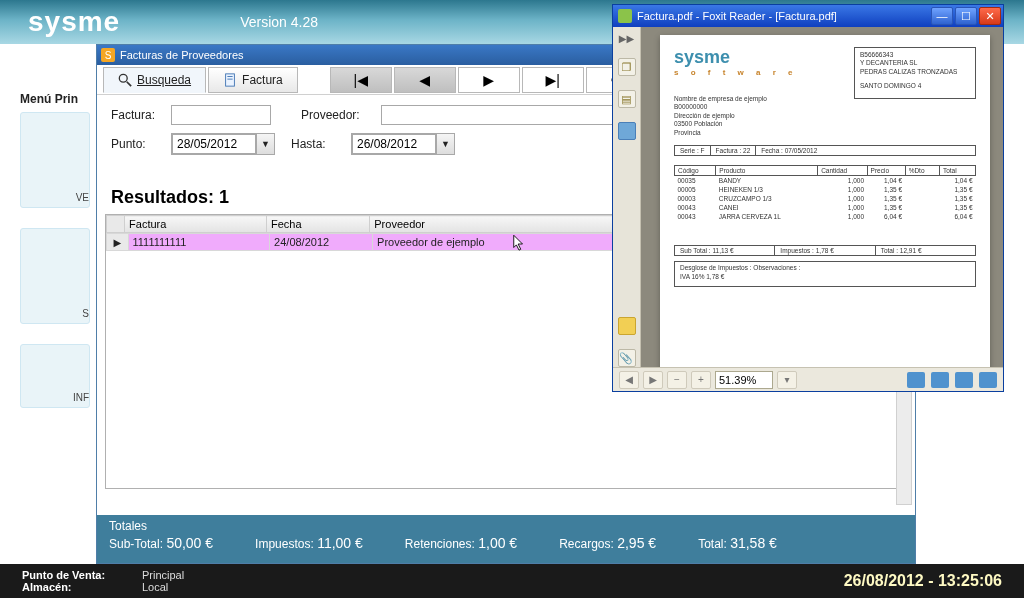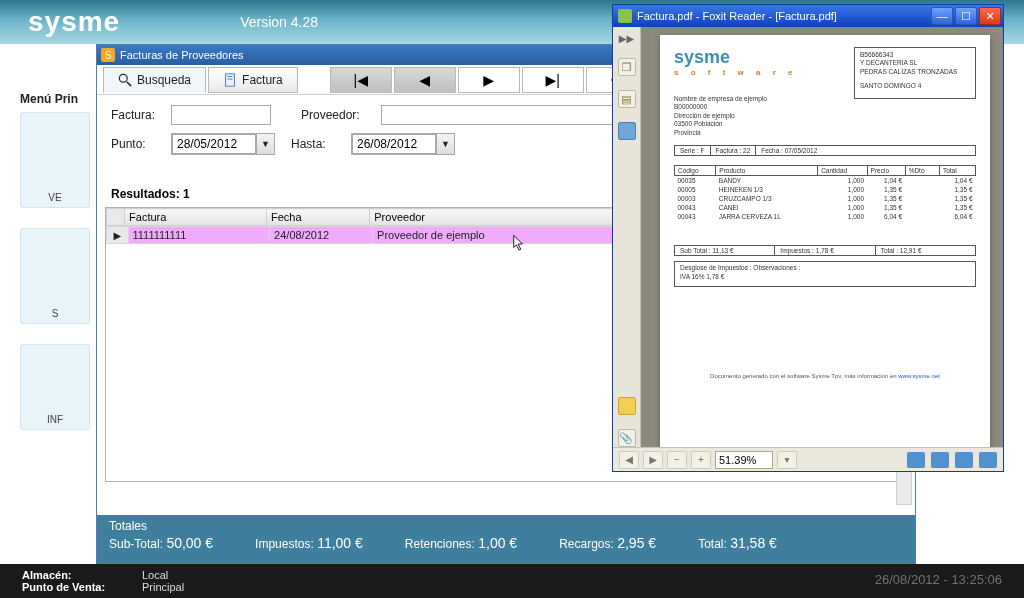--- a/index.html
+++ b/index.html
@@ -17,22 +17,22 @@
   
   .menu-label {
     position: absolute; left: 20px; top: 92px; font-size: 12px; font-weight: 700; color: #222;
   }
   .side-tile {
     position: absolute; left: 20px; width: 70px; height: 96px;
     border: 1px solid #cfe7f2; background: #e9f4f8; border-radius: 3px;
   }
   .side-tile.t1 { top: 112px; }
   .side-tile.t2 { top: 228px; }
-  .side-tile.t3 { top: 344px; height: 86px; }
-  .side-tile .cap { position: absolute; bottom: 4px; left: 0; right: 0; text-align: center; font-size: 10px; color: #444; }
+  .side-tile.t3 { top: 344px; height: 64px; }
+  .side-tile .cap { position: absolute; bottom: 4px; left: 0; right: 0; text-align: right; font-size: 10px; color: #444; }
 
   
   .win-fact {
     position: absolute; left: 96px; top: 44px; width: 820px; height: 520px;
     background: #fff; border: 1px solid #4f7ea8;
   }
   .win-fact .titlebar {
     height: 20px; background: linear-gradient(#3a78c6, #2a5ea0);
     color: #fff; font-size: 11px; display: flex; align-items: center; padding-left: 4px;
   }
@@ -43,21 +43,21 @@
   .win-fact .tabstrip {
     height: 30px; background: #fff; border-bottom: 1px solid #d0d0d0;
     display: flex; align-items: center; padding: 0 6px;
   }
   .tab {
     display: flex; align-items: center; gap: 5px;
     height: 26px; padding: 0 14px; font-size: 12px; color: #222;
     border: 1px solid #b8b8b8; background: linear-gradient(#fff, #e8e8e8);
     margin-right: 2px; cursor: pointer;
   }
-  .tab.active { background: #f1f6fb; border-bottom: 1px solid #f1f6fb; font-weight: 400; }
+  .tab.active { background: #f1f6fb; border-bottom: 1px solid #f1f6fb; font-weight: 400; text-decoration: underline; }
   .tab .ticon { width: 14px; height: 14px; }
   .navbtns { display: flex; margin-left: 30px; }
   .navbtn {
     width: 62px; height: 26px; border: 1px solid #b8b8b8;
     background: #fff; display: flex; align-items: center; justify-content: center;
     font-size: 14px; cursor: pointer;
   }
   .navbtn + .navbtn { margin-left: 2px; }
   .navbtn.dark { background: linear-gradient(#d8d8d8, #bfbfbf); }
 
@@ -69,21 +69,21 @@
   }
   .dateselect {
     display: inline-flex; align-items: center; border: 1px solid #a8a8a8; height: 22px; background: #fff;
   }
   .dateselect input { border: none; width: 84px; height: 18px; font-size: 12px; padding-left: 4px; }
   .dateselect .dd {
     width: 18px; height: 20px; background: linear-gradient(#f5f5f5, #ddd);
     border-left: 1px solid #a8a8a8; display: flex; align-items: center; justify-content: center; font-size: 9px;
   }
 
-  .results-label { font-size: 12px; font-weight: 700; padding: 14px 14px 6px; }
+  .results-label { font-size: 18px; font-weight: 700; padding: 14px 14px 6px; }
 
   .grid { margin: 0 8px; border: 1px solid #b0b0b0; }
   .grid table { width: 100%; border-collapse: collapse; font-size: 11px; }
   .grid th {
     background: linear-gradient(#f7f7f7, #e3e3e3); border: 1px solid #cfcfcf;
     padding: 2px 4px; text-align: left; font-weight: 400;
   }
   .grid td {
     border: 1px solid #d8d8d8; padding: 2px 4px; background: #f0abfc; color: #222;
   }
@@ -102,21 +102,21 @@
   .totals {
     position: absolute; left: 0; right: 0; bottom: 0; height: 48px;
     background: #3f7e9c; color: #fff; padding: 4px 12px; font-size: 12px;
   }
   .totals .ttl { font-size: 12px; margin-bottom: 2px; }
   .totals .line { display: flex; gap: 42px; font-size: 12px; }
   .totals .line span.v { font-size: 14px; }
 
   
   .win-foxit {
-    position: absolute; left: 612px; top: 4px; width: 392px; height: 468px;
+    position: absolute; left: 612px; top: 4px; width: 392px; height: 388px;
     border: 1px solid #0a3f9f;
     background: #d6d3c6;
     display: flex; flex-direction: column;
   }
   .win-foxit .titlebar {
     height: 22px; background: linear-gradient(#3a78e6, #0f3fbf);
     color: #fff; font-size: 11px; display: flex; align-items: center; padding: 0 2px 0 5px;
   }
   .win-foxit .titlebar .icon {
     width: 14px; height: 14px; background: #8bc34a; border-radius: 2px; margin-right: 5px;
@@ -192,21 +192,21 @@
   .foxit-tools .bb { width: 18px; height: 16px; background: #4f92ce; border-radius: 2px; margin-left: 2px; }
 
   
   .statusbar {
     position: absolute; left: 0; right: 0; bottom: 0; height: 34px;
     background: #1a1a1a; color: #ddd; font-size: 11px; padding: 3px 22px;
     display: flex; flex-direction: column; justify-content: center;
   }
   .statusbar .row { display: flex; gap: 16px; }
   .statusbar .row b { font-weight: 700; color: #fff; width: 120px; display: inline-block; }
-  .statusbar .clock { position: absolute; right: 22px; top: 8px; font-weight: 400; font-size: 13px; color: #737373; }
+  .statusbar .clock { position: absolute; right: 22px; top: 8px; font-weight: 700; font-size: 16px; color: #fef9c3; }
 
   
   .cursor {
     position: absolute; left: 512px; top: 234px; width: 14px; height: 20px;
     pointer-events: none;
   }
 </style>
 </head>
 <body>
 
@@ -471,19 +471,19 @@
     <div class="bb"></div>
   </div>
 </div>
 
 <svg class="cursor" viewBox="0 0 16 20">
   <path d="M2 0 L2 14 L5 11 L8 17 L10 16 L7 10 L12 10 Z" fill="#fff" stroke="#000"></path>
 </svg>
 
 <div class="statusbar">
   <div class="row">
+    <span><b>Punto de Venta:</b><span>Principal</span></span>
+  </div>
+  <div class="row">
     <span><b>Almacén:</b><span>Local</span></span>
-  </div>
-  <div class="row">
-    <span><b>Punto de Venta:</b><span>Principal</span></span>
   </div>
   <div class="clock">26/08/2012 - 13:25:06</div>
 </div>
 
 </body></html>

